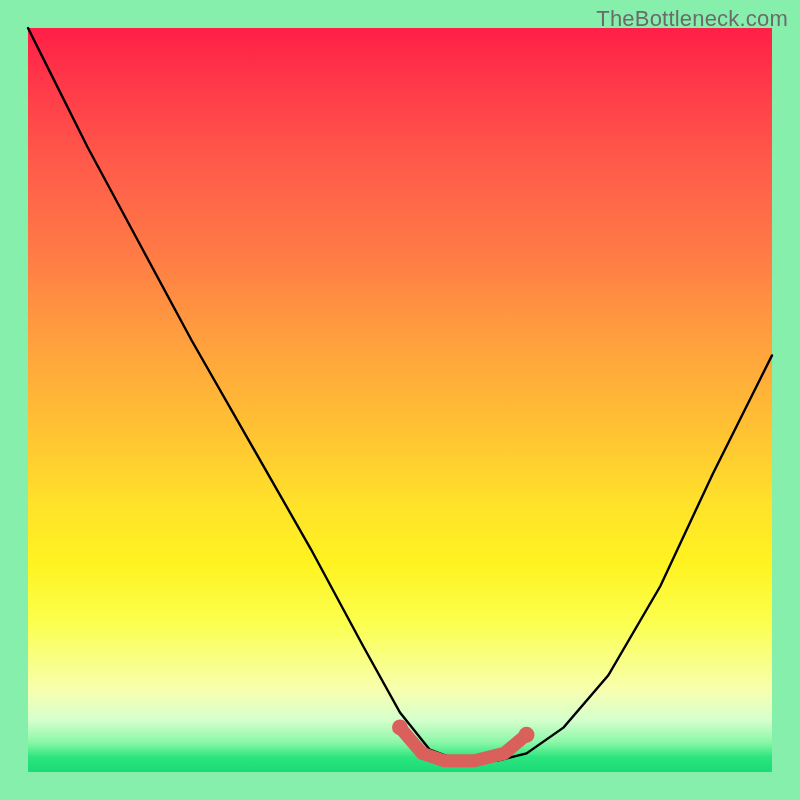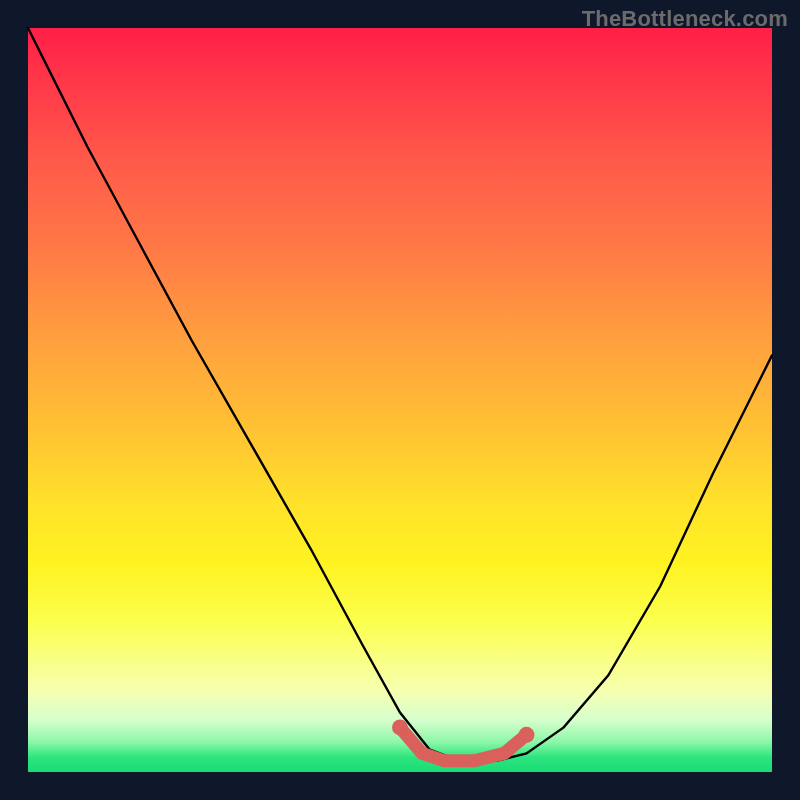--- a/index.html
+++ b/index.html
@@ -10,22 +10,21 @@
     background: #000;
     overflow: hidden;
     font-family: Arial, Helvetica, sans-serif;
   }
   .frame {
     position: absolute;
     left: 0;
     top: 0;
     width: 800px;
     height: 800px;
-    background: #0f172a;
-    font-weight: bold;
+    background: #86efac;
   }
   .plot {
     position: absolute;
     left: 28px;
     top: 28px;
     width: 744px;
     height: 744px;
     
     background: linear-gradient(to bottom,
       #ff1f47 0%,

